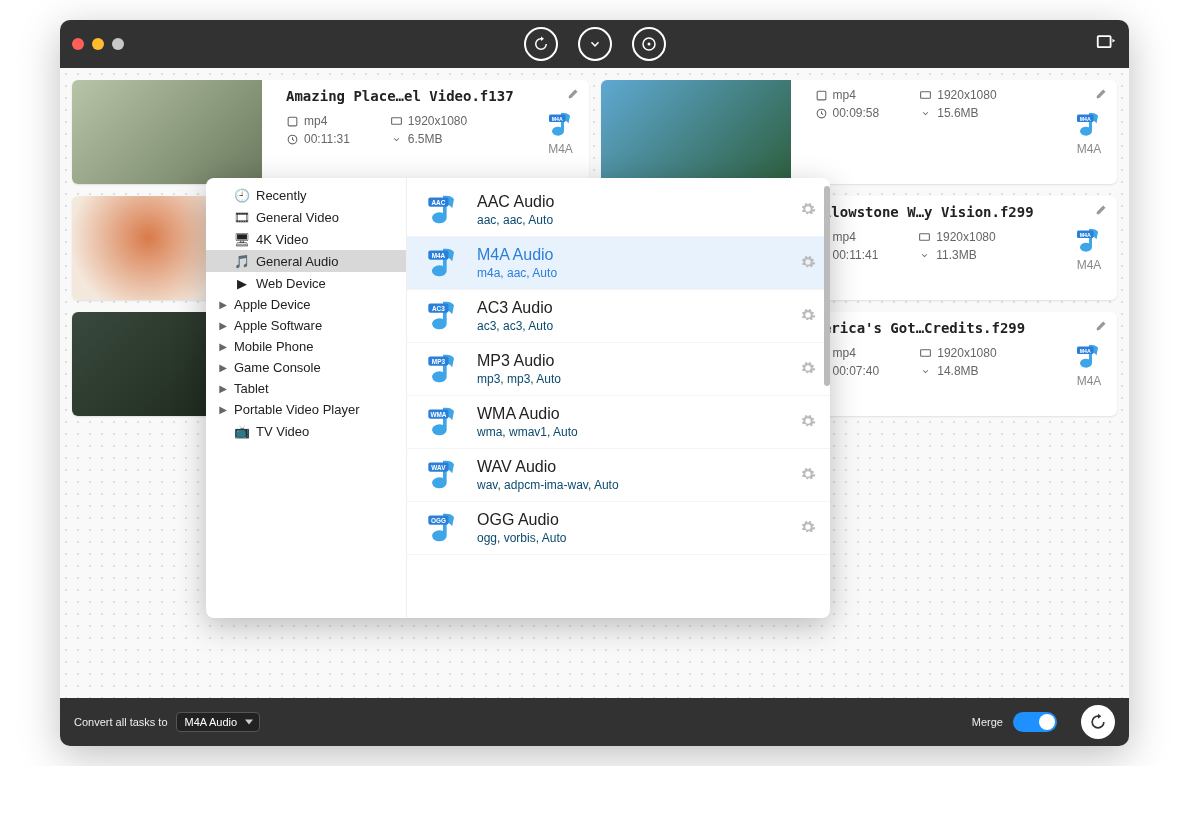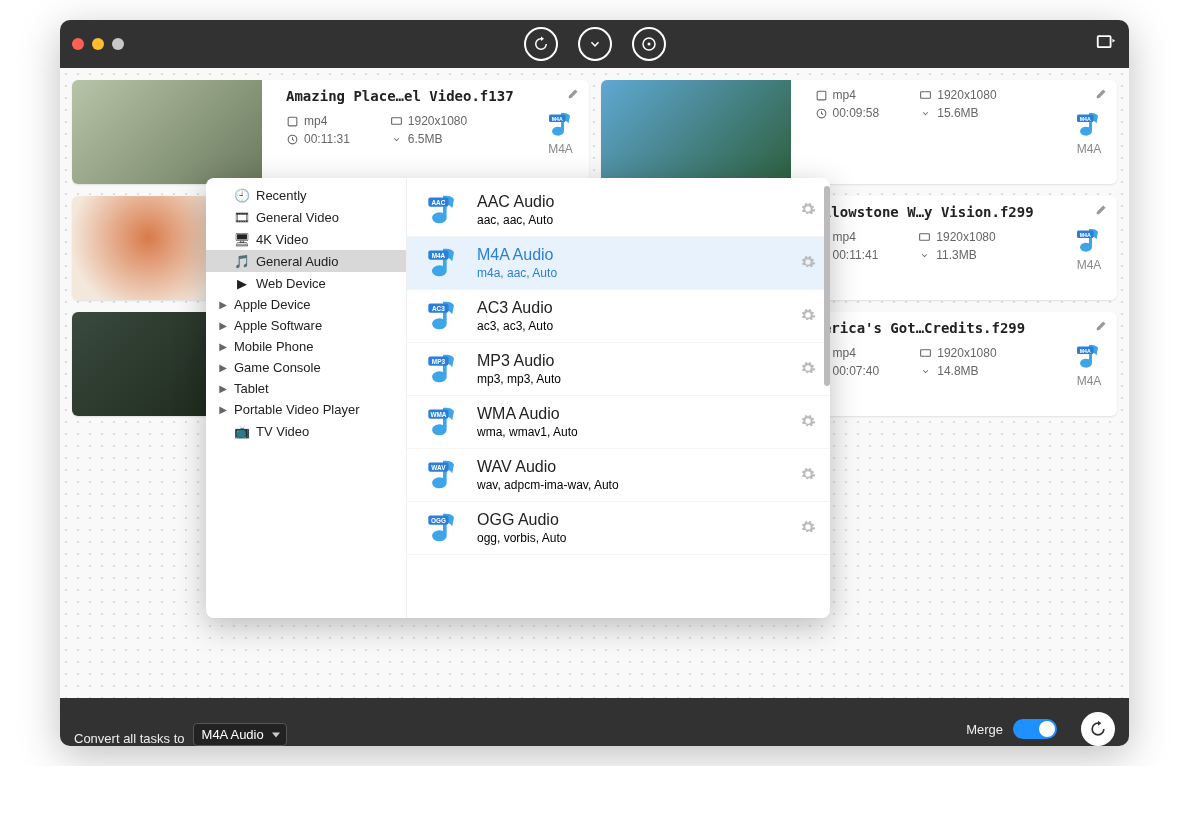--- a/index.html
+++ b/index.html
@@ -34,25 +34,25 @@
 .cat.selected{background:#d8d8d8}
 .cat .caret{width:10px;text-align:center;color:#666;font-size:10px}
 .cat .cico{width:16px;height:16px;display:flex;align-items:center;justify-content:center}
 .formats{flex:1;overflow:auto;padding:6px 0;position:relative}
 .frow{display:flex;align-items:center;padding:8px 14px;gap:12px;cursor:pointer;border-bottom:1px solid #f4f4f4;position:relative}
 .frow.selected{background:#e8f2fc}
 .frow.selected .fname,.frow.selected .ftags{color:#2b7fd9}
 .fico{width:44px;height:36px;flex-shrink:0}
 .ftxt{flex:1}
 .fname{font-size:16px;font-weight:500}
-.ftags{font-size:12px;color:#000000;margin-top:2px}
+.ftags{font-size:12px;color:#0c4a6e;margin-top:2px}
 .gear{color:#bbb;cursor:pointer}
 .scrollhint{position:absolute;right:0;top:8px;width:6px;height:200px;background:#bbb;border-radius:3px}
 
-.bottombar{position:absolute;bottom:0;left:0;right:0;height:48px;background:#323232;display:flex;align-items:flex-end;padding:0 14px;color:#eee;font-size:13px}
+.bottombar{position:absolute;bottom:0;left:0;right:0;height:48px;background:#323232;display:flex;align-items:center;padding:0 14px;color:#eee;font-size:11px}
 .select{background:#222;color:#fff;border:1px solid #555;border-radius:4px;padding:3px 22px 3px 8px;margin-left:8px;position:relative;cursor:pointer}
 .select:after{content:"";position:absolute;right:6px;top:50%;transform:translateY(-50%);border-left:4px solid transparent;border-right:4px solid transparent;border-top:5px solid #ccc}
 .merge{margin-left:auto;display:flex;align-items:center;gap:10px}
 .toggle{width:44px;height:20px;background:#1e90ff;border-radius:10px;position:relative;cursor:pointer}
 .toggle:after{content:"";position:absolute;right:2px;top:2px;width:16px;height:16px;background:#fff;border-radius:50%}
 .runbtn{width:34px;height:34px;border-radius:50%;background:#fff;margin-left:14px;display:flex;align-items:center;justify-content:center;cursor:pointer}
 .runbtn svg{width:20px;height:20px;fill:#333}
 </style>
 </head>
 <body>

